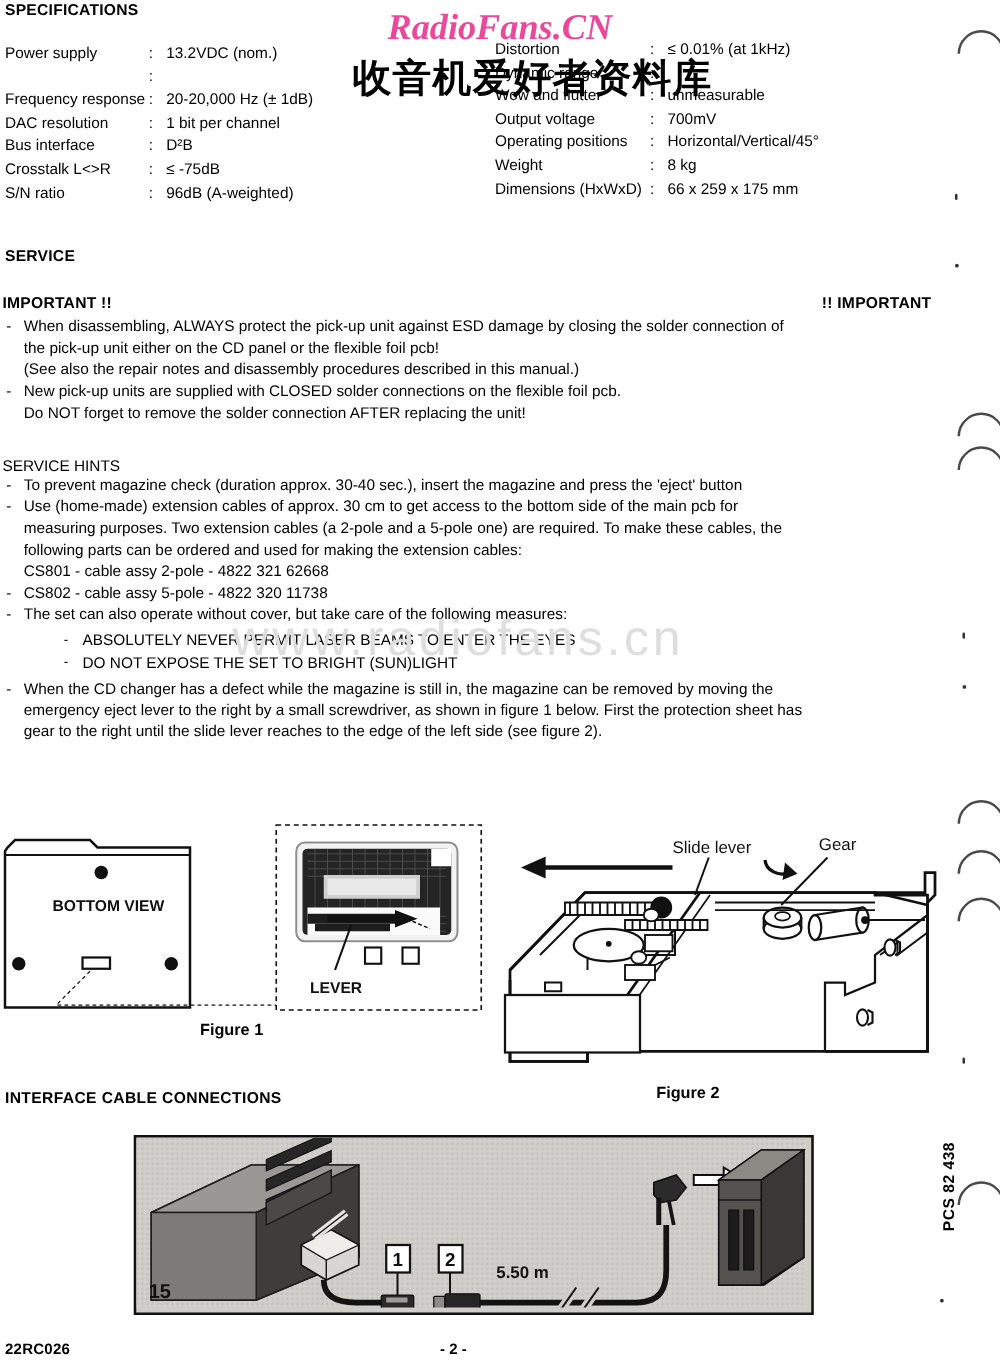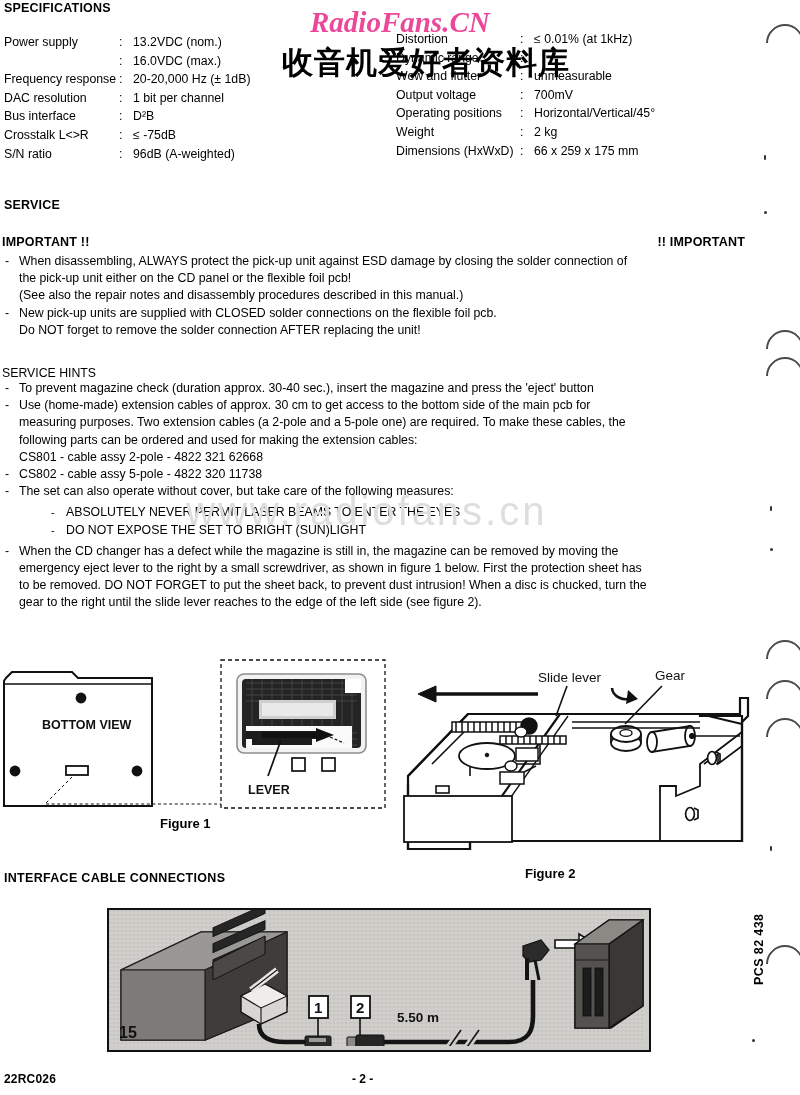--- a/index.html
+++ b/index.html
@@ -90,21 +90,20 @@
 
   <div class="spec-col" id="spec-col-left">
     <div class="spec-row">
       <span class="spec-label">Power supply</span>
       <span class="spec-colon">:</span>
       <span class="spec-value">13.2VDC (nom.)</span>
     </div>
     <div class="spec-row">
       <span class="spec-label"></span>
       <span class="spec-colon">:</span>
-      <span class="spec-value">16.0VDC (max.)</span>
     </div>
     <div class="spec-row">
       <span class="spec-label">Frequency response</span>
       <span class="spec-colon">:</span>
       <span class="spec-value">20-20,000 Hz (± 1dB)</span>
     </div>
     <div class="spec-row">
       <span class="spec-label">DAC resolution</span>
       <span class="spec-colon">:</span>
       <span class="spec-value">1 bit per channel</span>
@@ -147,21 +146,21 @@
       <span class="spec-value">700mV</span>
     </div>
     <div class="spec-row">
       <span class="spec-label">Operating positions</span>
       <span class="spec-colon">:</span>
       <span class="spec-value">Horizontal/Vertical/45°</span>
     </div>
     <div class="spec-row">
       <span class="spec-label">Weight</span>
       <span class="spec-colon">:</span>
-      <span class="spec-value">2 kg</span>
+      <span class="spec-value">8 kg</span>
     </div>
     <div class="spec-row">
       <span class="spec-label">Dimensions (HxWxD)</span>
       <span class="spec-colon">:</span>
       <span class="spec-value">66 x 259 x 175 mm</span>
     </div>
   </div>
 
   <div class="h-sec" id="service-title">SERVICE</div>
 
@@ -219,23 +218,20 @@
           <li>
             <span>DO NOT EXPOSE THE SET TO BRIGHT (SUN)LIGHT</span>
           </li>
         </ul>
       </li>
       <li>
         <span>When the CD changer has a defect while the magazine is still in, the magazine can be removed by moving the</span>
       </li>
       <li class="nodash">
         <span>emergency eject lever to the right by a small screwdriver, as shown in figure 1 below. First the protection sheet has</span>
-      </li>
-      <li class="nodash">
-        <span>to be removed. DO NOT FORGET to put the sheet back, to prevent dust intrusion! When a disc is chucked, turn the</span>
       </li>
       <li class="nodash">
         <span>gear to the right until the slide lever reaches to the edge of the left side (see figure 2).</span>
       </li>
     </ul>
   </div>
 
   <div id="fig-area">
     <svg width="800" height="240" viewBox="0 0 800 240">
 

